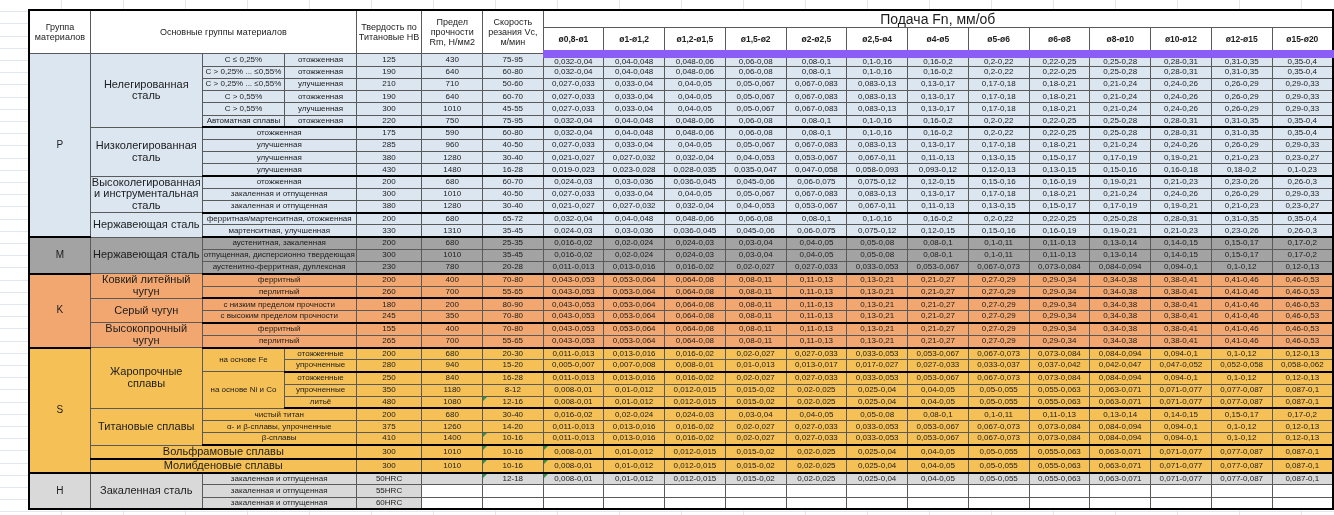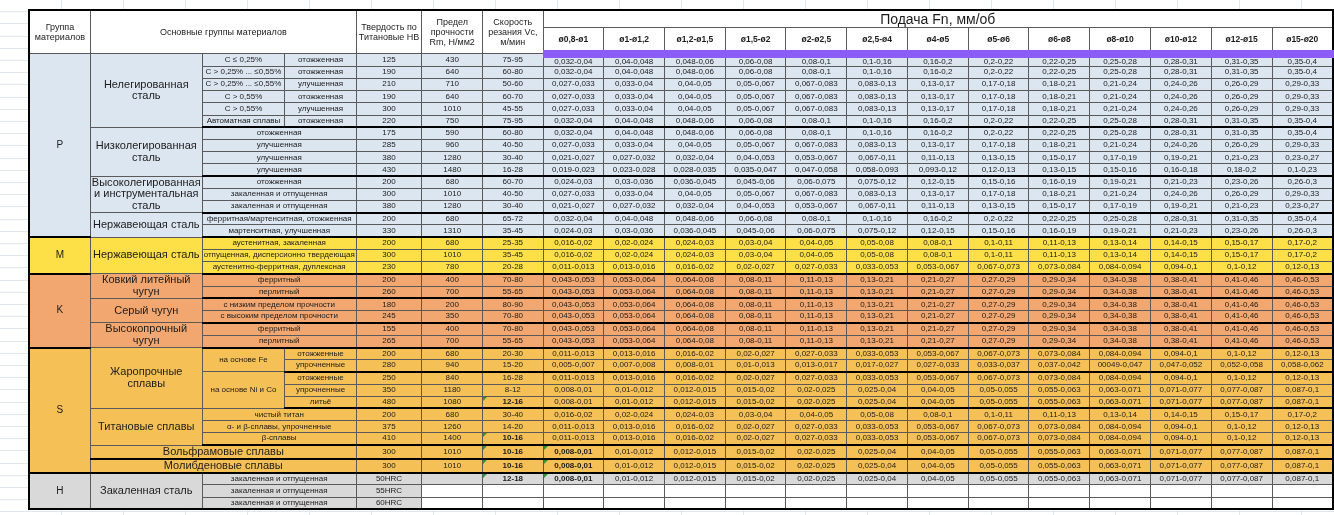--- a/index.html
+++ b/index.html
@@ -26,30 +26,30 @@
     box-sizing:border-box;
   }
   thead th{background:#fff;font-weight:400;}
   .hl{font-size:9px;white-space:normal;line-height:1.12;}
   .ft{font-size:14px;height:13px;}
   .fh{font-size:8.5px;font-weight:700;height:26px;}
   tbody td{font-size:8px;height:12.2px;line-height:1.05;}
   td.fam{font-size:11px;white-space:normal;line-height:1.08;}
   td.gl{font-size:10px;}
   td.P{background:#dce6f1;}
-  td.M{background:#fde047;}
+  td.M{background:#a3a3a3;}
   td.K{background:#f1a76f;}
   td.S{background:#f5c157;}
   td.H{background:#d9d9d9;}
   td.W{background:#ffffff;}
   tr.sec td{border-bottom:2px solid #000;}
   tr.grp td{border-bottom:2px solid #000;}
   td.gl{border-bottom:2px solid #000;}
   thead tr.h2 th{border-bottom:8px solid #8b5cf6;}
-  td.flag{position:relative;font-weight:bold;}
+  td.flag{position:relative;}
   td.flag::before{
     content:"";position:absolute;left:0;top:0;width:0;height:0;
     border-top:4px solid #2f9440;border-right:4px solid transparent;
   }
 </style>
 </head>
 <body>
 
 <div class="grid"></div>
 
@@ -604,21 +604,21 @@
         <td class="S">15-20</td>
         <td class="S">0,005-0,007</td>
         <td class="S">0,007-0,008</td>
         <td class="S">0,008-0,01</td>
         <td class="S">0,01-0,013</td>
         <td class="S">0,013-0,017</td>
         <td class="S">0,017-0,027</td>
         <td class="S">0,027-0,033</td>
         <td class="S">0,033-0,037</td>
         <td class="S">0,037-0,042</td>
-        <td class="S">00049-0,047</td>
+        <td class="S">0,042-0,047</td>
         <td class="S">0,047-0,052</td>
         <td class="S">0,052-0,058</td>
         <td class="S">0,058-0,062</td>
       </tr>
       <tr>
         <td class=" S" rowspan="3">на основе Ni и Co</td>
         <td class=" S">отожженные</td>
         <td class="S">250</td>
         <td class="S">840</td>
         <td class="S">16-28</td>

